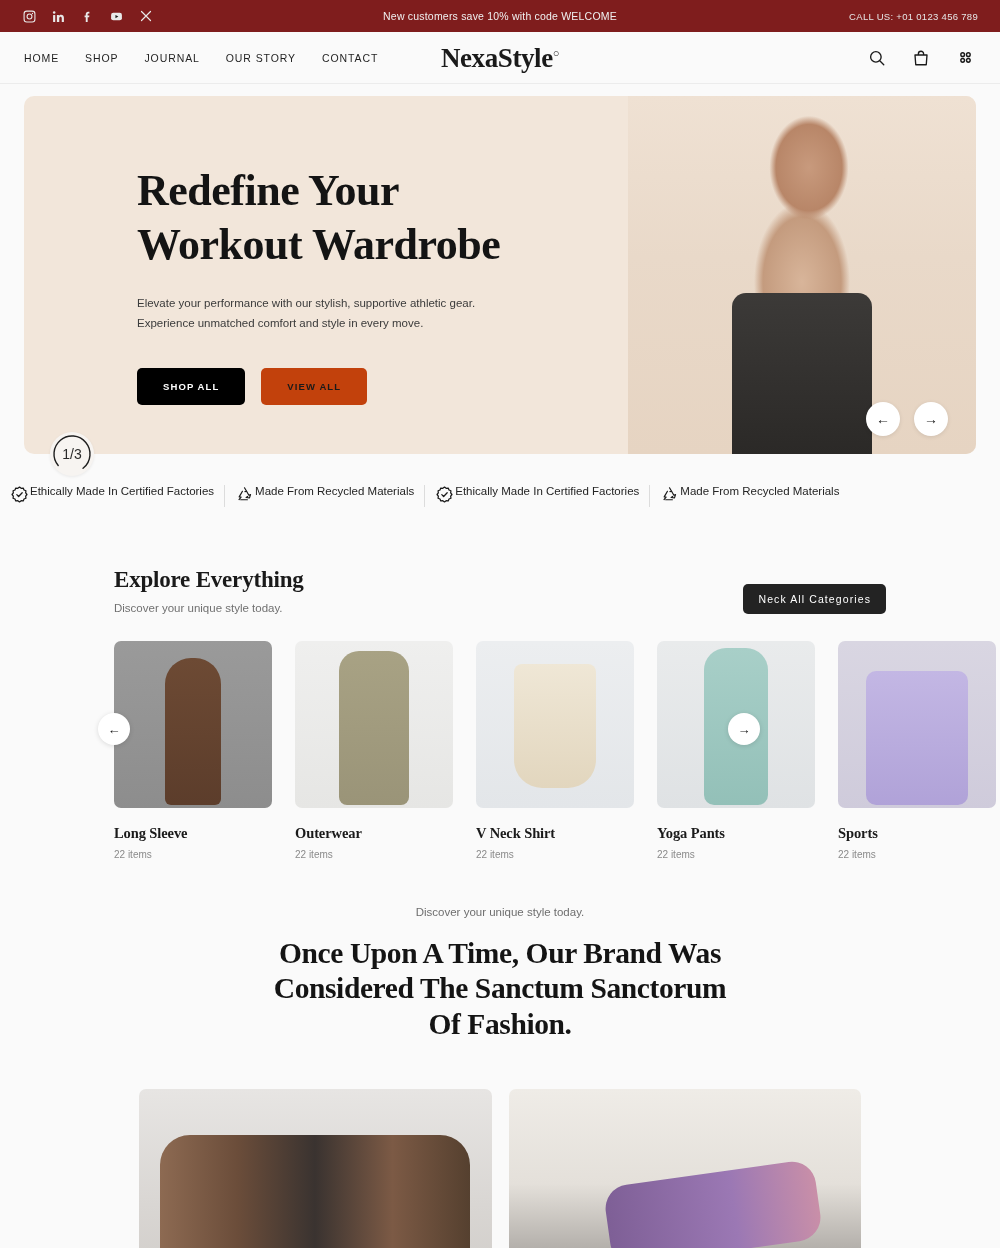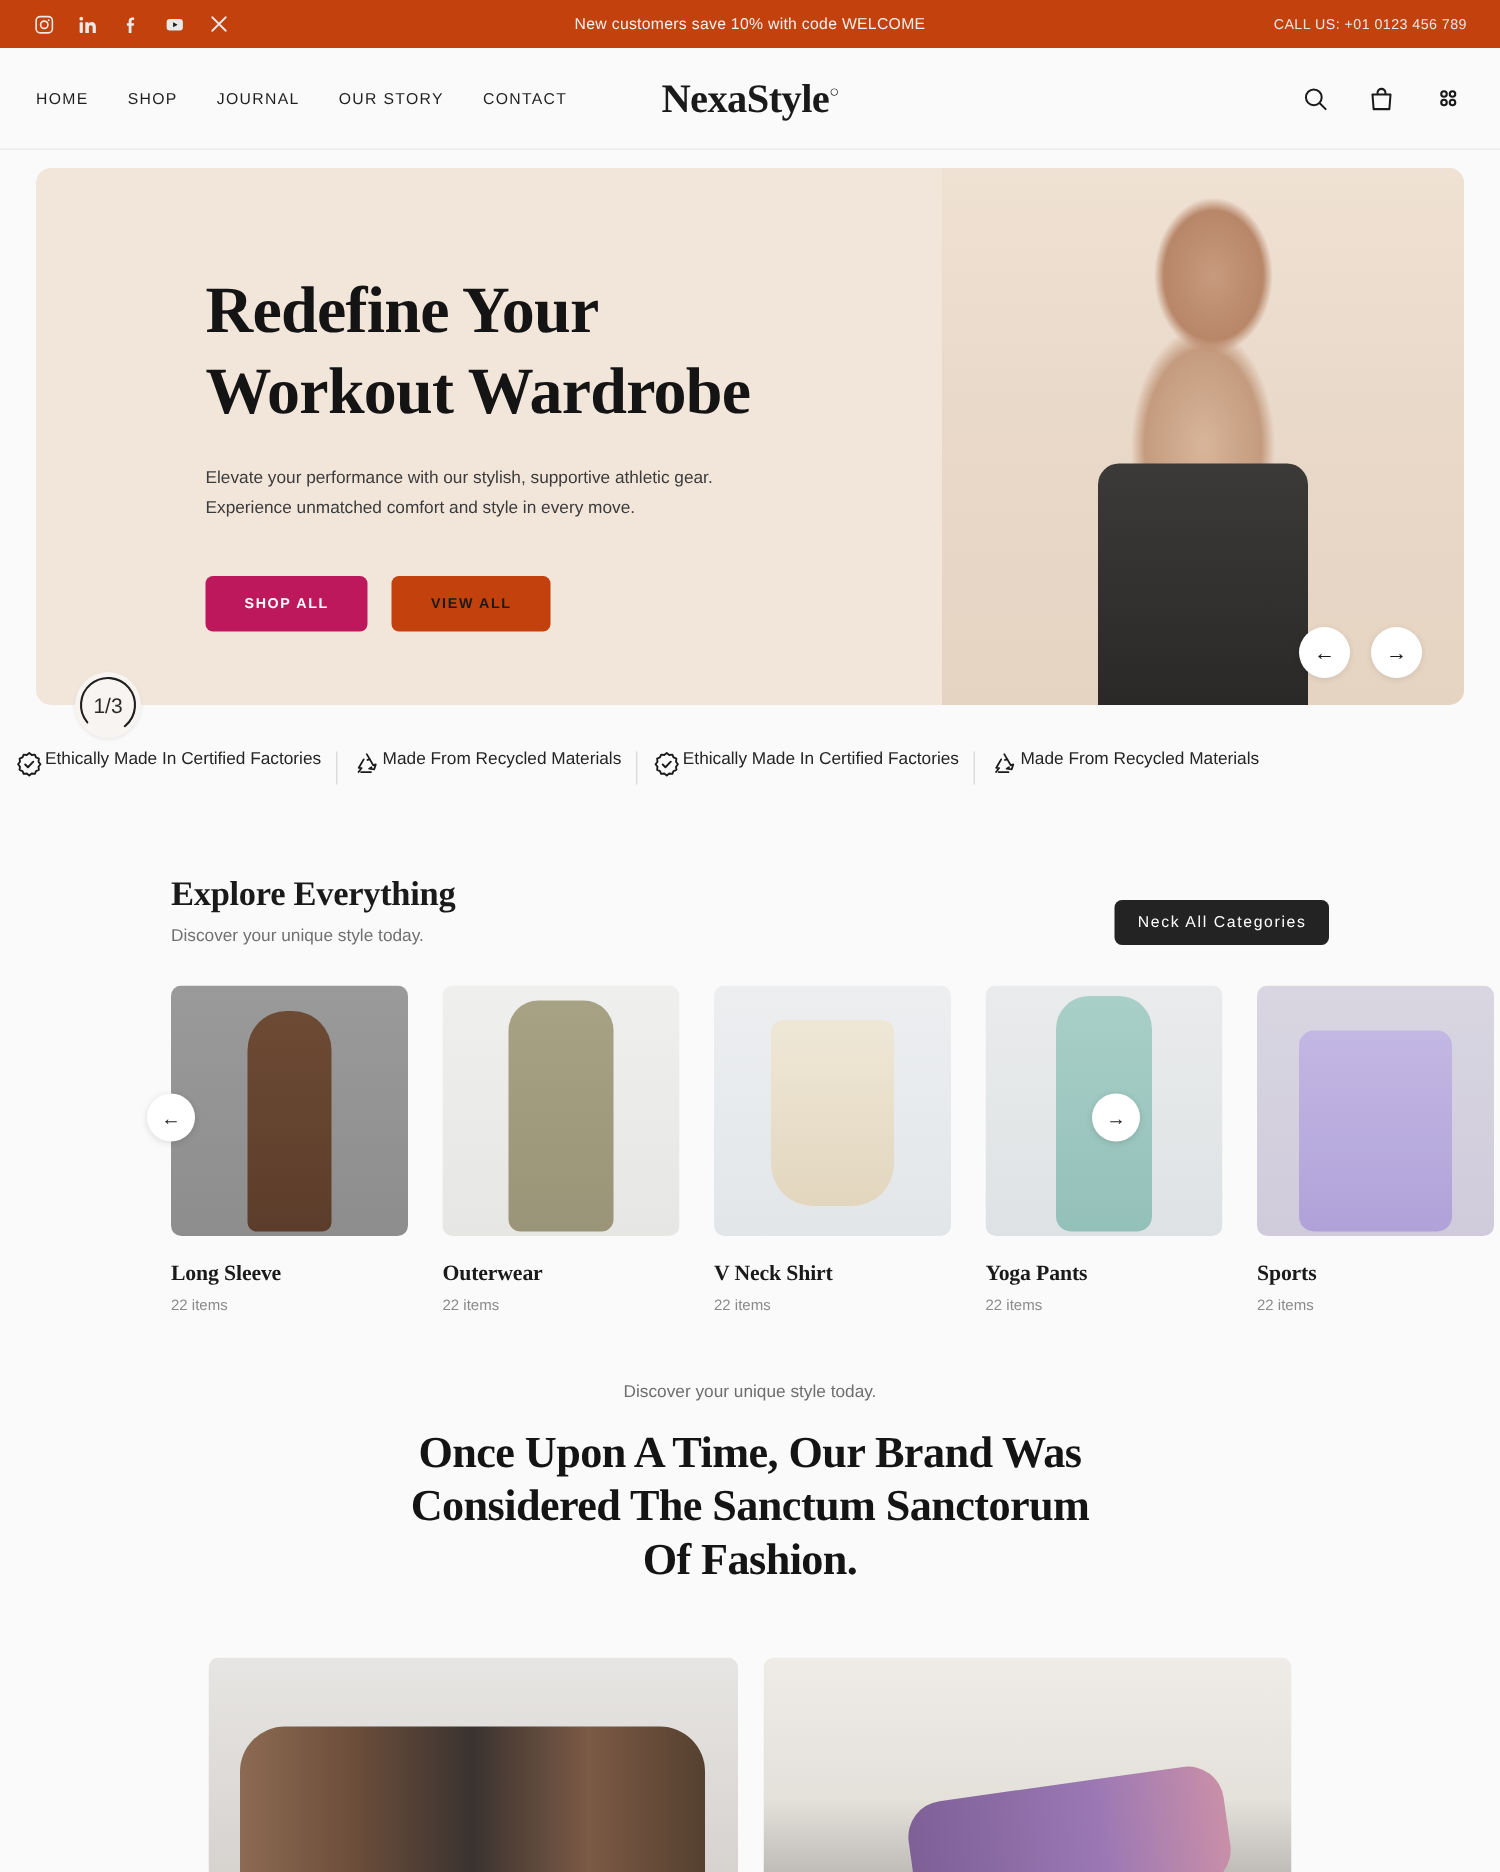--- a/index.html
+++ b/index.html
@@ -8,36 +8,36 @@
     font-family:"Liberation Sans", sans-serif;
     background:#fafafa;
     color:#1a1a1a;
     width:1000px; height:1248px;
     overflow:hidden;
   }
   .serif { font-family:"Liberation Serif", serif; }
 
   
   .announce {
-    height:32px; background:#c2410c; color:#efefef;
+    height:32px; background:#7f1d1d; color:#efefef;
     display:flex; align-items:center; padding:0 22px;
     font-size:10.5px; letter-spacing:.2px;
   }
   .announce .socials { display:flex; align-items:center; gap:14px; width:260px; }
   .announce .socials .ico {
     width:15px; height:15px; display:flex; align-items:center; justify-content:center;
     color:#e9e9e9; cursor:pointer;
   }
   .announce .socials .ico svg { display:block; }
   .announce .promo { flex:1; text-align:center; font-size:10.5px; color:#f0f0f0; }
   .announce .callus { width:260px; text-align:right; font-size:9.5px; letter-spacing:.3px; color:#e6e6e6; }
 
   
   header.nav {
-    height:68px; background:#fafafa;
+    height:52px; background:#fafafa;
     display:flex; align-items:center; padding:0 24px;
     border-bottom:1px solid #ececec;
     position:relative;
   }
   .nav-links { display:flex; gap:26px; align-items:center; }
   .nav-links a {
     font-size:10.5px; letter-spacing:.9px; color:#1f1f1f;
     text-decoration:none; font-weight:500; cursor:pointer;
   }
   .brand {
@@ -59,21 +59,21 @@
     font-size:44px; line-height:1.22; font-weight:700; letter-spacing:-.5px; color:#141414;
   }
   .hero-sub {
     margin-top:22px; font-size:11.5px; line-height:1.75; color:#3b3b3b; max-width:395px;
   }
   .hero-btns { margin-top:34px; display:flex; gap:16px; }
   .btn {
     border:none; cursor:pointer; border-radius:5px;
     font-size:9.5px; letter-spacing:1.1px; font-weight:600; font-family:inherit;
   }
-  .btn-dark { background:#be185d; color:#fff; padding:13px 26px; }
+  .btn-dark { background:#000000; color:#fff; padding:13px 26px; }
   .btn-light { background:#c2410c; color:#1a1a1a; padding:13px 26px; }
   .hero-photo {
     position:absolute; right:0; top:0; bottom:0; width:348px; overflow:hidden;
   }
   .counter {
     position:absolute; left:26px; bottom:-22px; z-index:5;
     width:44px; height:44px; border-radius:50%;
     background:#f7f4f1; display:flex; align-items:center; justify-content:center;
     font-size:14px; color:#2a2a2a; box-shadow:0 1px 3px rgba(0,0,0,.07);
   }

